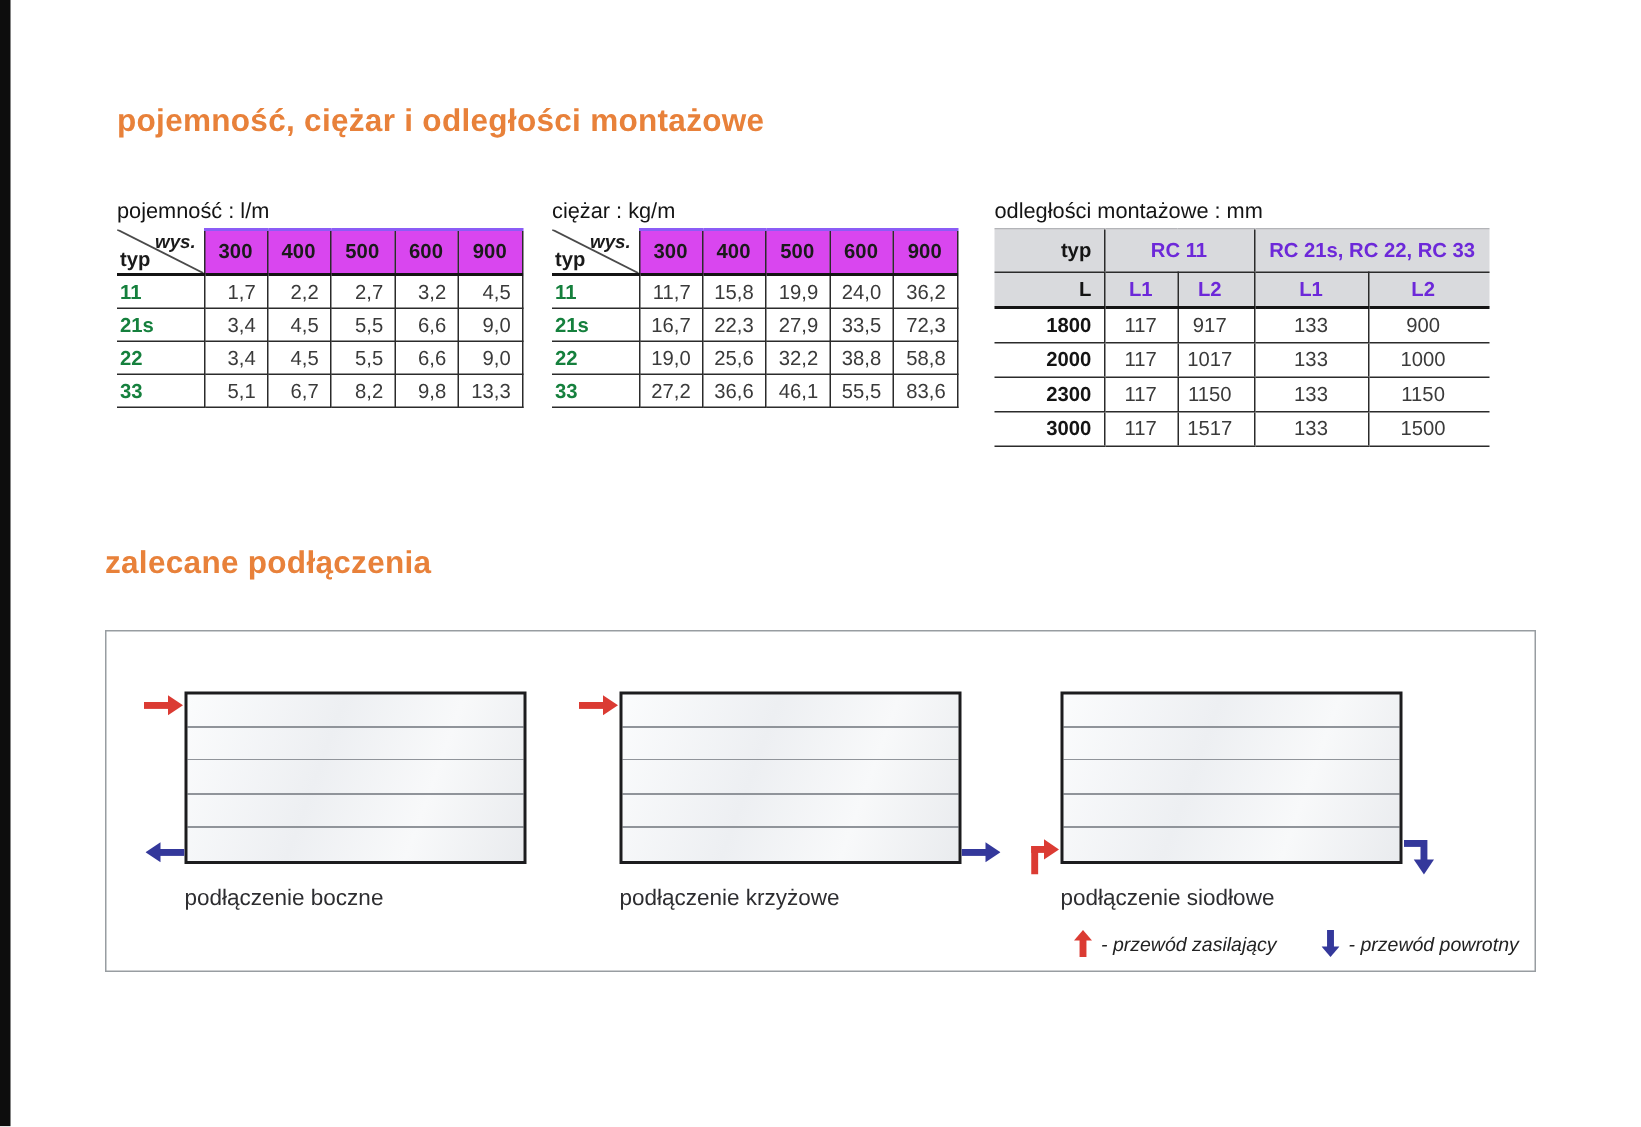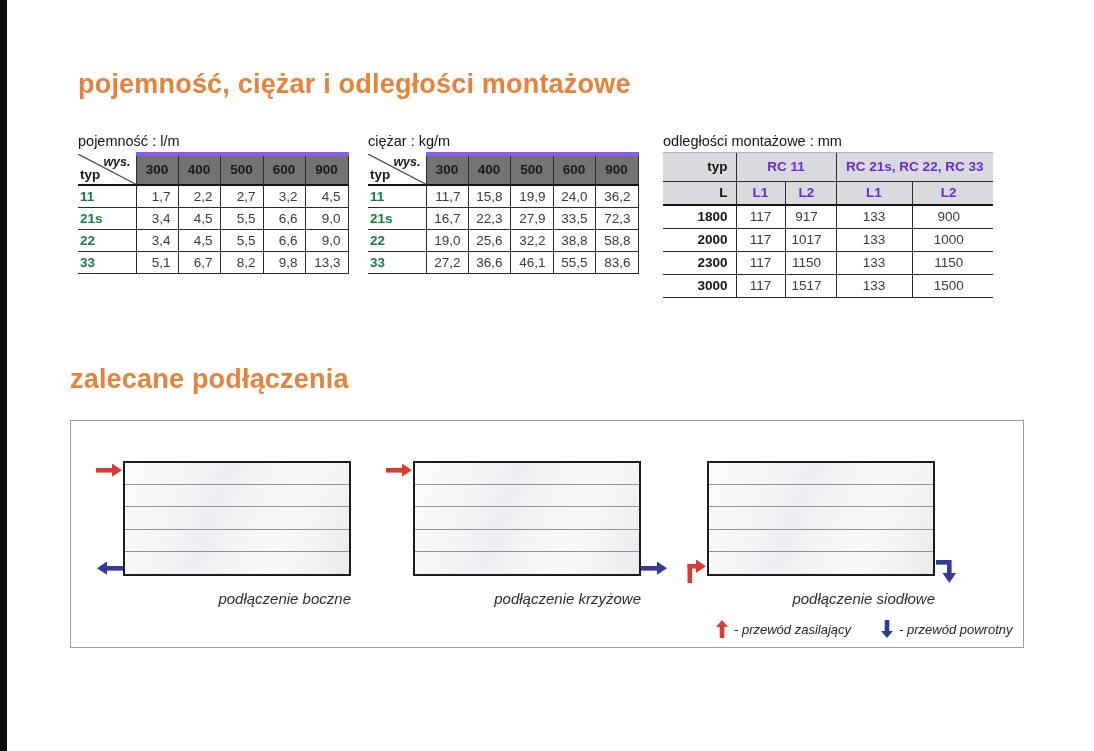--- a/index.html
+++ b/index.html
@@ -1,37 +1,37 @@
 <!DOCTYPE html>
 <html><head>
 <meta charset="utf-8">
 <style>
   html,body{margin:0;padding:0;background:#ffffff;}
   .page{
     position:relative;width:1094px;height:751px;background:#ffffff;overflow:hidden;
     font-family:"Liberation Sans","DejaVu Sans",sans-serif;color:#1a1a1a;
   }
   .left-bar{position:absolute;left:0;top:0;width:7px;height:751px;background:#0d0d0d;}
-  .section-heading{position:absolute;margin:0;font-size:27px;font-weight:bold;color:#e8813a;letter-spacing:0.2px;}
+  .section-heading{position:absolute;margin:0;font-size:21px;font-weight:bold;color:#e8813a;letter-spacing:0.2px;}
   .h1{left:78px;top:69px;}
   .h2{left:70px;top:364px;}
 
   .tbl-wrap{position:absolute;top:133px;}
   .t1{left:78px;}
   .t2{left:368px;}
   .t3{left:663px;}
   .tbl-title{font-size:14.5px;font-weight:normal;color:#141414;height:19px;}
 
   table{border-collapse:collapse;table-layout:fixed;}
   th,td{padding:0;font-size:13.5px;line-height:1;}
 
   
   .simple-table{width:270px;}
   .simple-table th,.simple-table td{border-right:1px solid #2b2b2b;border-bottom:1px solid #2b2b2b;height:21px;}
-  .simple-table thead th{background:#737373;border-top:4px solid #8b5cf6;border-bottom:2px solid #141414;
+  .simple-table thead th{background:#d946ef;border-top:2px solid #8b5cf6;border-bottom:2px solid #141414;
     font-weight:bold;text-align:center;height:28px;color:#1a1a1a;}
   .simple-table thead th.corner{background:#ffffff;border-top:none;position:relative;}
   .corner svg{position:absolute;left:0;top:0;width:100%;height:100%;}
   .corner line{stroke:#4a4a4a;stroke-width:1.2;}
   .corner-top{position:absolute;top:2px;right:5px;font-size:12.5px;font-weight:bold;font-style:italic;}
   .corner-bottom{position:absolute;bottom:3px;left:2px;font-size:13.5px;font-weight:bold;}
   .simple-table tbody th{text-align:left;font-weight:bold;color:#15803d;padding-left:2px;}
   .simple-table tbody td{text-align:right;padding-right:7px;color:#3a3a3a;}
 
   
@@ -49,21 +49,21 @@
 
   
   .diagram-box{position:absolute;left:70px;top:420px;width:952px;height:226px;border:1px solid #989da1;background:#ffffff;}
   .radiator{position:absolute;top:461px;width:228px;height:115px;border:2px solid #1c1c1e;box-sizing:border-box;
     background:
       linear-gradient(to bottom, rgba(0,0,0,0) 0 21px,#90949a 21px 22px,rgba(0,0,0,0) 22px 43px,#90949a 43px 44px,
         rgba(0,0,0,0) 44px 66px,#90949a 66px 67px,rgba(0,0,0,0) 67px 88px,#90949a 88px 89px,rgba(0,0,0,0) 89px),
       linear-gradient(110deg,#fbfcfd 0%,#edeff2 40%,#f8f9fa 70%,#e9ebee 100%);
   }
   .r1{left:123px;} .r2{left:413px;} .r3{left:707px;}
-  .cap{position:absolute;top:590px;width:228px;text-align:right;font-style:italic;font-size:15px;color:#2d2d30;}
+  .cap{position:absolute;top:590px;width:228px;text-align:left;font-size:15px;color:#2d2d30;}
   .c1{left:123px;} .c2{left:413px;} .c3{left:707px;}
   .arrow{position:absolute;}
   .red-fill{fill:#db3b33;} .blue-fill{fill:#34389b;}
   .legend{position:absolute;left:716px;top:620px;display:flex;gap:30px;align-items:center;}
   .legend-item{display:flex;align-items:center;gap:6px;font-style:italic;font-size:13px;color:#222222;}
 </style>
 </head>
 <body>
 
 <div class="page">

